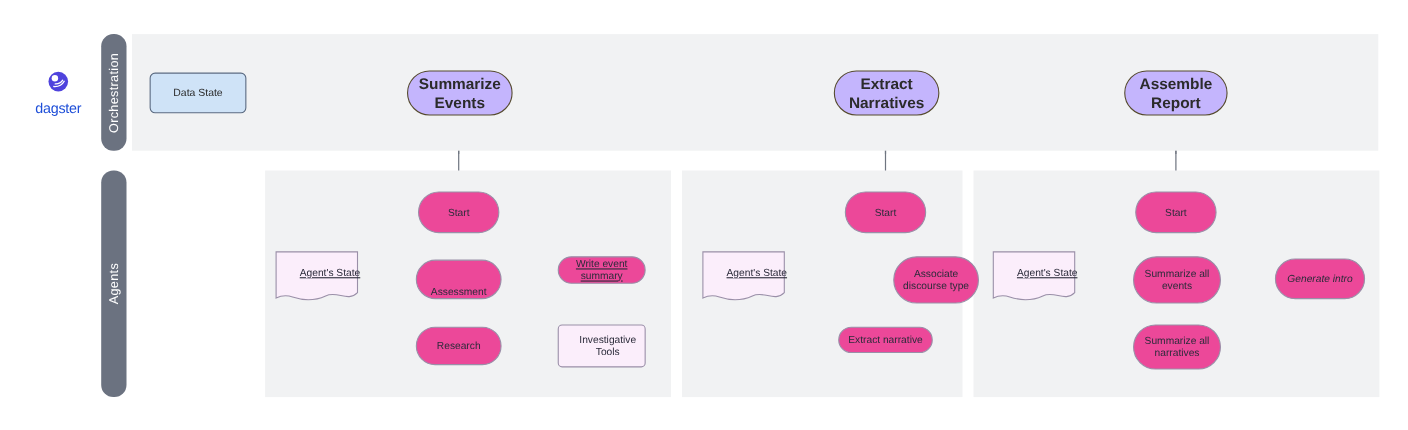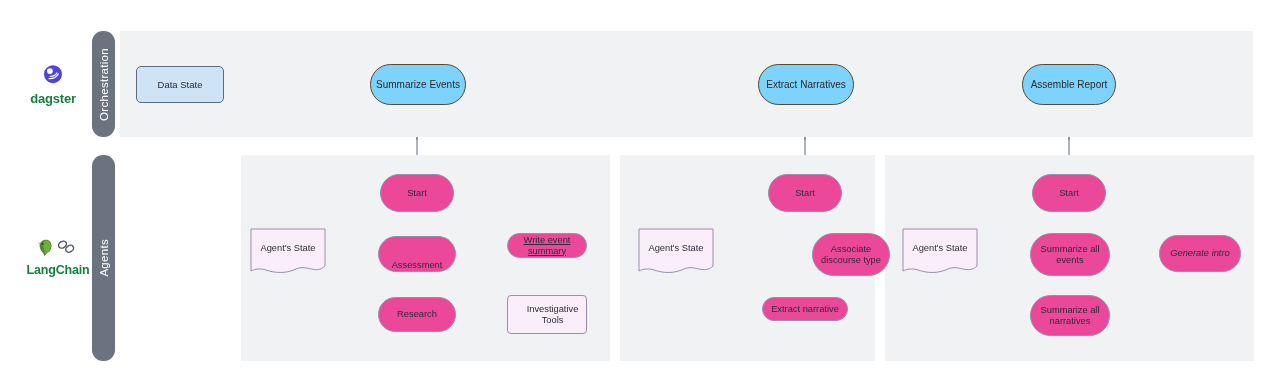--- a/index.html
+++ b/index.html
@@ -7,21 +7,21 @@
     width:1280px;height:391px;
     background:#ffffff;
     font-family:"Liberation Sans", sans-serif;
     overflow:hidden;
     position:relative;
   }
   #canvas{position:absolute;left:0;top:0;width:1280px;height:391px;}
 
   
   .logo-block{position:absolute;display:flex;flex-direction:column;align-items:center;justify-content:center;}
-  .logo-caption{font-size:13px;font-weight:bold;color:#15803d;letter-spacing:-.2px;margin-top:3px;}
+  .logo-caption{font-size:13px;font-weight:normal;color:#1d4ed8;letter-spacing:-.2px;margin-top:3px;}
   .logo-caption.lc{font-size:12.5px;}
 
   
   .lane-tab{
     position:absolute;
     background:#6b7280;
     border-radius:11px;
     display:flex;align-items:center;justify-content:center;
   }
   .lane-tab span{
@@ -39,25 +39,26 @@
   
   .node{
     position:absolute;
     display:flex;align-items:center;justify-content:center;
     text-align:center;
     box-sizing:border-box;
     line-height:1.18;
     color:#2b2b3a;
   }
   .node-pill-orange{
-    background:#7dd3fc;
+    background:#c4b5fd;
     border:1.4px solid #554a2e;
     border-radius:999px;
-    font-size:10px;
+    font-size:14px;
     color:#2b2b2b;
+    font-weight:bold;
   }
   .node-rect-blue{
     background:#cfe3f7;
     border:1.4px solid #5b6b82;
     border-radius:5px;
     font-size:9.5px;
     color:#2b2b2b;
   }
   .node-pill-pink{
     background:#ec4899;
@@ -70,23 +71,24 @@
     border:1px solid #9a8fa8;
     border-radius:4px;
     font-size:9.3px;
   }
   .node-doc{
     position:absolute;
     font-size:9.3px;
     color:#2b2b3a;
   }
   .node-doc .doc-label{
-    position:absolute;left:0;top:0;width:100%;height:78%;
+    position:absolute;left:12px;top:0;width:100%;height:78%;
     display:flex;align-items:center;justify-content:center;
     text-align:left;
+    text-decoration:underline;
   }
   .node-doc svg{position:absolute;left:0;top:0;}
   .nlabel{pointer-events:none;}
 </style>
 </head>
 <body>
 
 <div id="canvas">
 
   <svg width="1280" height="391" style="position:absolute;left:0;top:0;">
@@ -161,35 +163,20 @@
     <svg width="26" height="26" viewBox="0 0 32 32">
       <circle cx="16" cy="15" r="11" fill="#4f43dd"></circle>
       <circle cx="12.2" cy="11.2" r="3.6" fill="#ffffff"></circle>
       <path d="M11,20.5 C16,20.8 20.4,18.6 22.6,14.6" stroke="#ffffff" stroke-width="1.5" fill="none" stroke-linecap="round"></path>
       <path d="M10.2,23.1 C16.6,23.6 22.2,20.6 25,15.2" stroke="#4f43dd" stroke-width="1.6" fill="none" stroke-linecap="round"></path>
       <path d="M12.5,17.6 C16.1,17.8 19.2,16.3 20.9,13.4" stroke="#ffffff" stroke-width="1.4" fill="none" stroke-linecap="round"></path>
     </svg>
     <div class="logo-caption">dagster</div>
   </div>
 
-  <div class="logo-block" style="left:20px;top:230px;width:76px;height:52px;">
-    <svg width="48" height="24" viewBox="0 0 64 32">
-
-      <path d="M16 5 C11 5 7.5 8.6 7.5 13.2 C7.5 17 9.6 20 12.2 22.6 L14 26.5 L17.6 22.8 C21 21 23.4 17.6 23.4 13.2 C23.4 8.6 20.6 5 16 5 Z" fill="#4f8a2e"></path>
-      <path d="M14.6 6.2 C12.8 8.2 12 11 12.4 13.8 C13 18 14.4 21.4 15.6 24.6 L17.4 22.6 C20.4 20.6 22.4 17.2 22.4 13.4 C22.4 9.6 19.6 6.4 16.2 6 Z" fill="#6fae3f"></path>
-      <path d="M8.6 9.6 L4.2 8.2 L8 11.4 Z" fill="#d8a32a"></path>
-      <circle cx="11.4" cy="10.4" r="1.2" fill="#1c2b12"></circle>
-
-      <g fill="none" stroke="#555b63" stroke-width="2">
-        <ellipse cx="38" cy="11.5" rx="5.6" ry="4.2" transform="rotate(-32 38 11.5)"></ellipse>
-        <ellipse cx="47.5" cy="17" rx="5.6" ry="4.2" transform="rotate(-32 47.5 17)"></ellipse>
-      </g>
-    </svg>
-    <div class="logo-caption lc">LangChain</div>
-  </div>
 
   <div class="node node-rect-blue" style="left:136px;top:66px;width:88px;height:37px;">
     <span class="nlabel">Data State</span>
   </div>
   <div class="node node-pill-orange" style="left:370px;top:64px;width:96px;height:41px;">
     <span class="nlabel">Summarize Events</span>
   </div>
   <div class="node node-pill-orange" style="left:758px;top:64px;width:96px;height:41px;">
     <span class="nlabel">Extract Narratives</span>
   </div>

